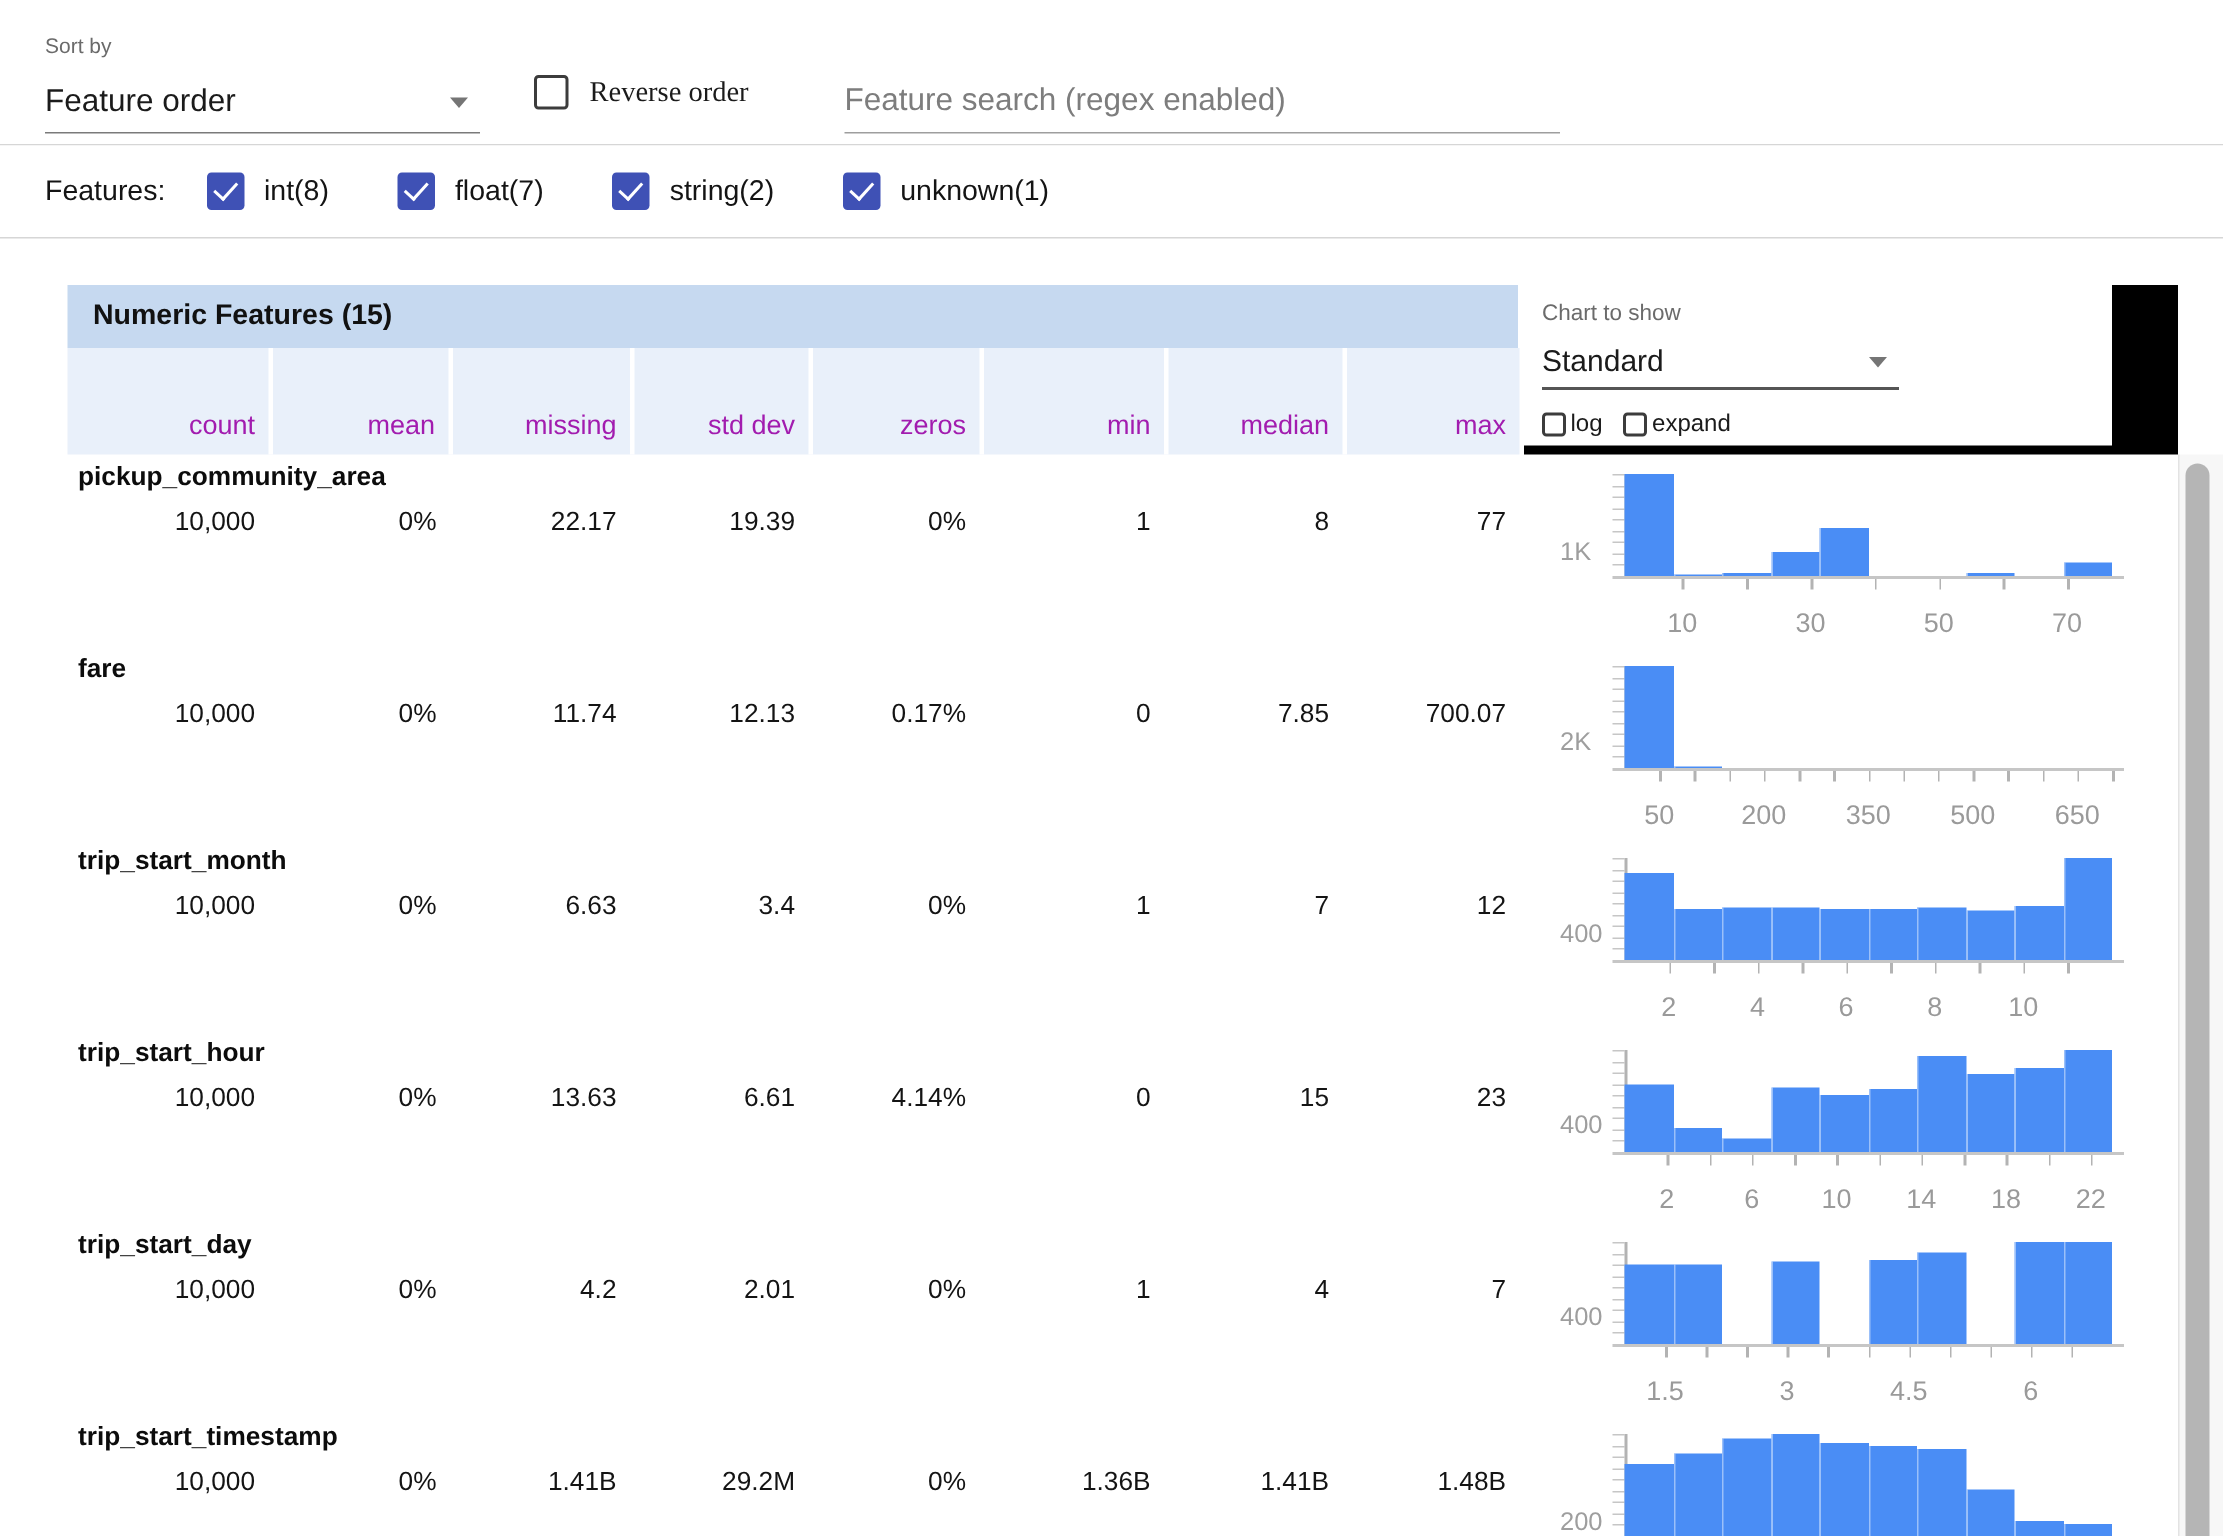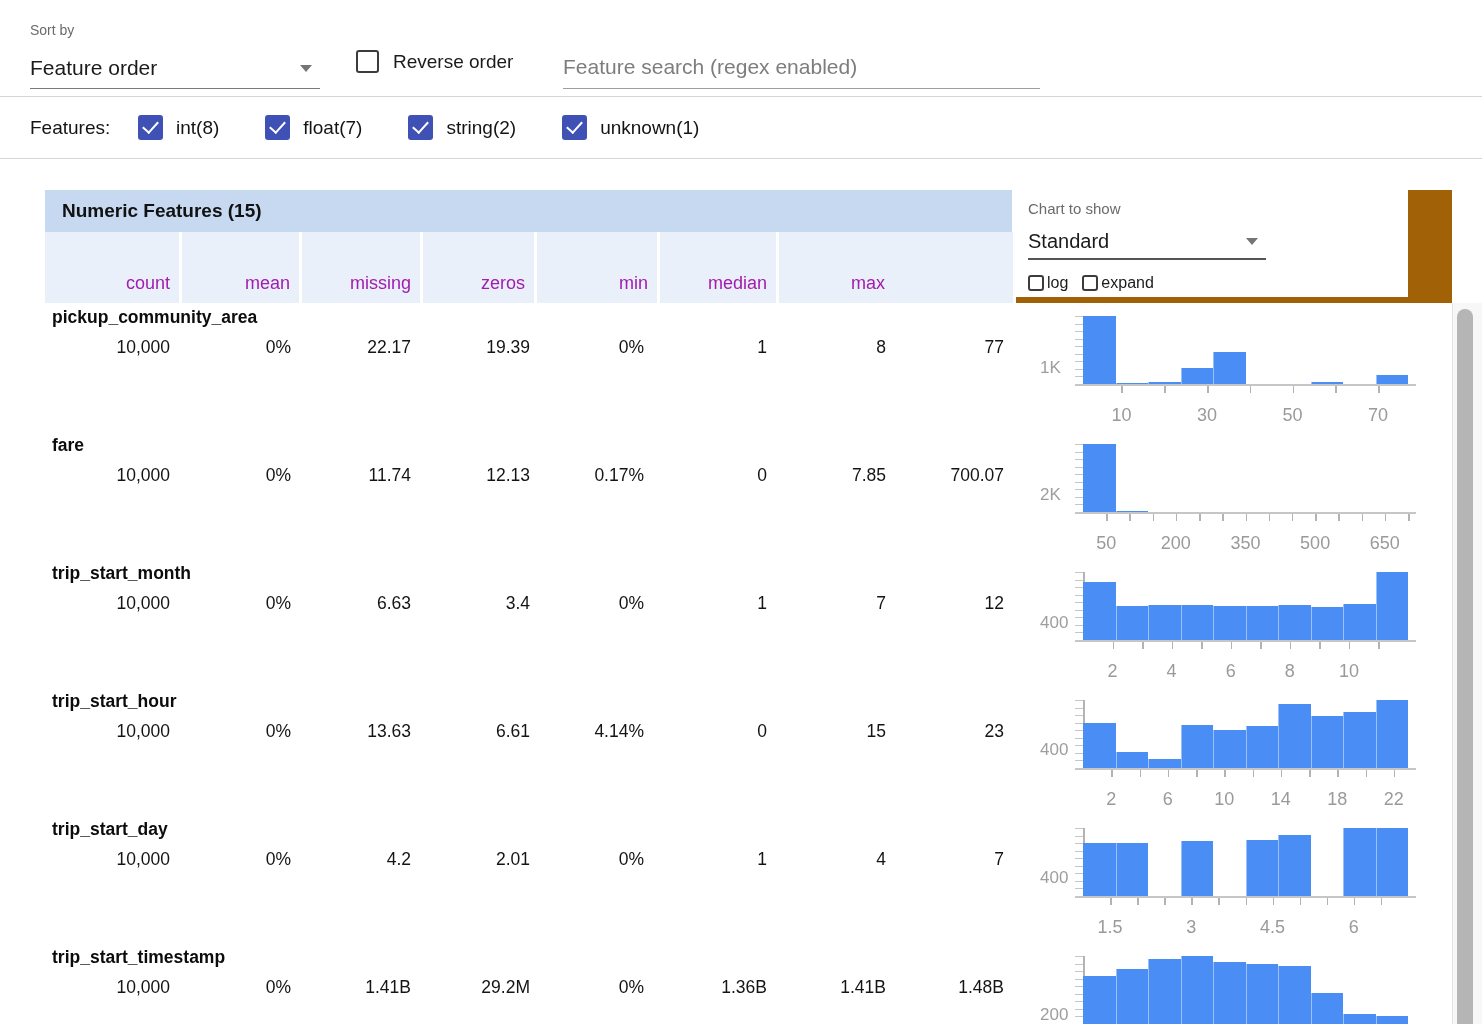--- a/index.html
+++ b/index.html
@@ -12,21 +12,21 @@
   #toolbar{left:0;top:0;width:1482px;height:96px;background:#fff;border-bottom:1px solid #d6d6d6;}
   .small-label{font-size:14px;color:#6b6b6b;}
   #sortby-label{left:30px;top:22px;}
   #sortby-select{left:30px;top:48px;width:290px;height:40px;border-bottom:1px solid #7a7a7a;
     font-size:21px;color:#1b1b1b;display:flex;align-items:center;justify-content:space-between;cursor:pointer;}
   .dd-arrow{width:0;height:0;border-left:6px solid transparent;border-right:6px solid transparent;
     border-top:7px solid #757575;margin-right:8px;}
   .cbox{box-sizing:border-box;background:#fff;border:2px solid #3c3c3c;border-radius:3px;display:inline-block;}
   #reverse-wrap{left:356px;top:50px;display:flex;align-items:center;gap:14px;cursor:pointer;}
   #reverse-wrap .cbox{width:23px;height:23px;}
-  #reverse-label{font-size:19px;color:#1b1b1b;}
+  #reverse-label{font-size:19px;color:#1b1b1b;font-family:Liberation Serif, serif;}
   #search-input{left:563px;top:46px;width:477px;height:42px;border:none;outline:none;
     border-bottom:1px solid #9e9e9e;font-size:21px;color:#1b1b1b;background:transparent;padding:0;
     font-family:"Liberation Sans","DejaVu Sans",sans-serif;}
   #search-input::placeholder{color:#7d7d7d;opacity:1;}
   
   #filters{left:0;top:97px;width:1482px;height:61px;background:#fff;border-bottom:1px solid #d6d6d6;
     display:flex;align-items:center;}
   #filters-label{font-size:19px;color:#141414;font-weight:500;margin-left:30px;width:108px;}
   .filter-item{display:flex;align-items:center;gap:13px;margin-right:46px;cursor:pointer;}
   .cbox-checked{width:25px;height:25px;border-radius:3px;display:inline-block;position:relative;}
@@ -106,27 +106,28 @@
     </span>
   </div>
 
 <div id="hdr-dark" class="abs" style="background: rgb(198, 217, 240);">
   <span id="hdr-title">Numeric Features (15)</span>
 </div>
 <div id="hdr-cols" class="abs" style="background: rgb(233, 240, 250);">
     <div class="hcol" style="width: 134px;">count</div>
     <div class="hcol" style="width: 120px;">mean</div>
     <div class="hcol" style="width: 121px;">missing</div>
+    <div class="hcol" style="width: 119px;">std dev</div>
     <div class="hcol" style="width: 114px;">zeros</div>
     <div class="hcol" style="width: 123px;">min</div>
     <div class="hcol" style="width: 119px;">median</div>
     <div class="hcol" style="width: 118px;">max</div>
   </div>
 
-<div id="chart-hdr-cell" class="abs" style="background: #a16207; text-align: right;">
+<div id="chart-hdr-cell" class="abs" style="background: #000000; text-align: right;">
   <div id="chart-hdr-panel" class="abs">
     <div id="chart-to-show-label" class="abs">Chart to show</div>
     <div id="chart-select" class="abs">
       <span>Standard</span>
       <span class="dd-arrow"></span>
     </div>
     <div id="chart-hdr-checks" class="abs">
       <span class="mini-check">
         <span class="cbox"></span>
         <span class="mlabel">log</span>

